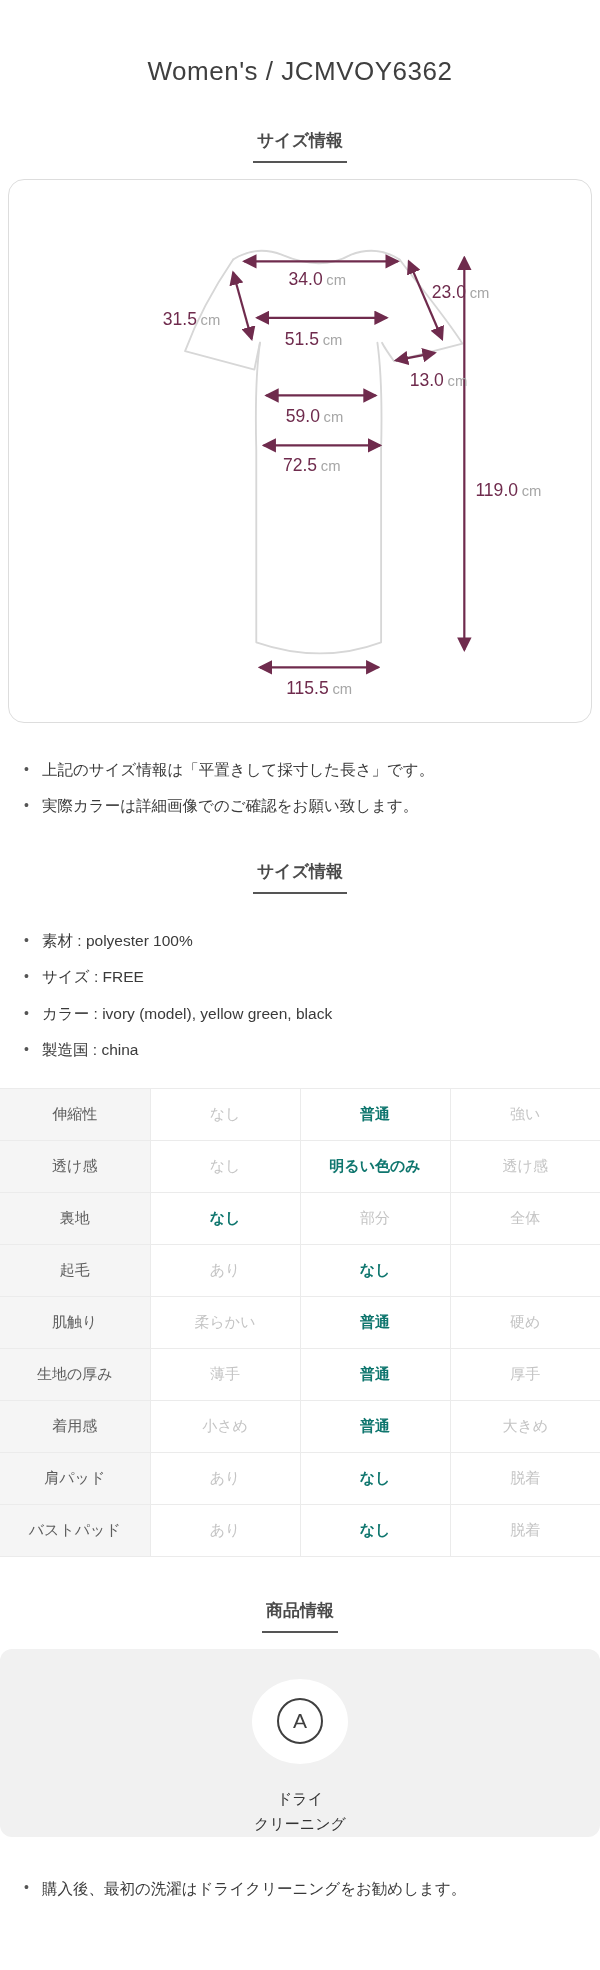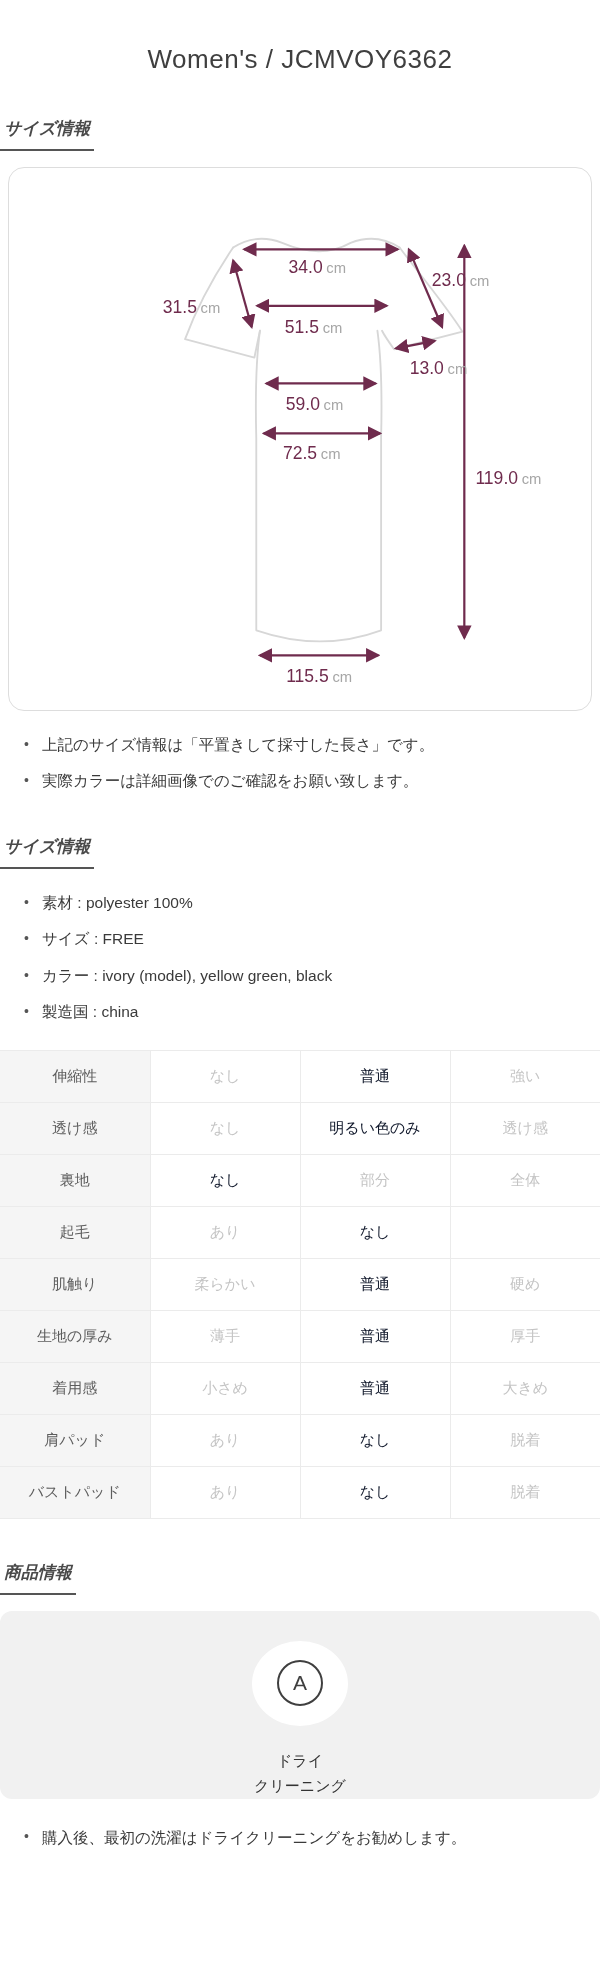--- a/index.html
+++ b/index.html
@@ -3,32 +3,31 @@
 <meta charset="utf-8">
 <style>
   html,body{margin:0;padding:0;background:#ffffff;}
   body{
     width:600px;
     font-family:"Liberation Sans","DejaVu Sans",sans-serif;
     color:#3a3a3a;
     -webkit-font-smoothing:antialiased;
   }
   .page-title{
-    padding-top:44px;
+    padding-top:56px;
     text-align:center;
     font-size:26px;
     font-weight:400;
     color:#3f3f3f;
     letter-spacing:.5px;
   }
   .section-head{
-    text-align:left;
+    text-align:center;
     margin-top:42px;
     margin-bottom:16px;
-    font-style:italic;
   }
   .section-head span{
     display:inline-block;
     font-size:17px;
     font-weight:700;
     color:#4a4a4a;
     padding:0 4px 9px 4px;
     border-bottom:2px solid #555;
   }
   .diagram-box{
@@ -37,21 +36,21 @@
     border-radius:16px;
     overflow:hidden;
     padding-left:42px;
   }
   .diagram-box svg{display:block;width:100%;height:auto;}
   svg text{font-family:"Liberation Sans","DejaVu Sans",sans-serif;}
   svg .num{font-size:19px;fill:#6f2b4d;}
   svg .unit{font-size:16px;fill:#a6a6a6;}
   ul.notes{
     list-style:none;
-    margin:23px 10px 0 24px;
+    margin:36px 10px 0 24px;
     padding:0;
   }
   ul.notes li{
     position:relative;
     padding-left:18px;
     font-size:15.5px;
     line-height:1.45;
     color:#3a3a3a;
     margin-bottom:14px;
   }
@@ -78,21 +77,21 @@
     padding:0 6px;
     width:25%;
   }
   table.attrs td:first-child{border-left:none;}
   table.attrs td:last-child{border-right:none;}
   table.attrs td.lbl{
     background:#f5f5f5;
     color:#5d5d5d;
   }
   table.attrs td.opt{color:#c4c4c4;}
-  table.attrs td.opt.sel{color:#0f172a;font-weight:400;}
+  table.attrs td.opt.sel{color:#0f766e;font-weight:700;}
   .care-panel{
     margin-top:12px;
     background:#f1f1f1;
     border-radius:12px;
     height:188px;
     display:flex;
     flex-direction:column;
     align-items:center;
     justify-content:flex-start;
     padding-top:30px;

